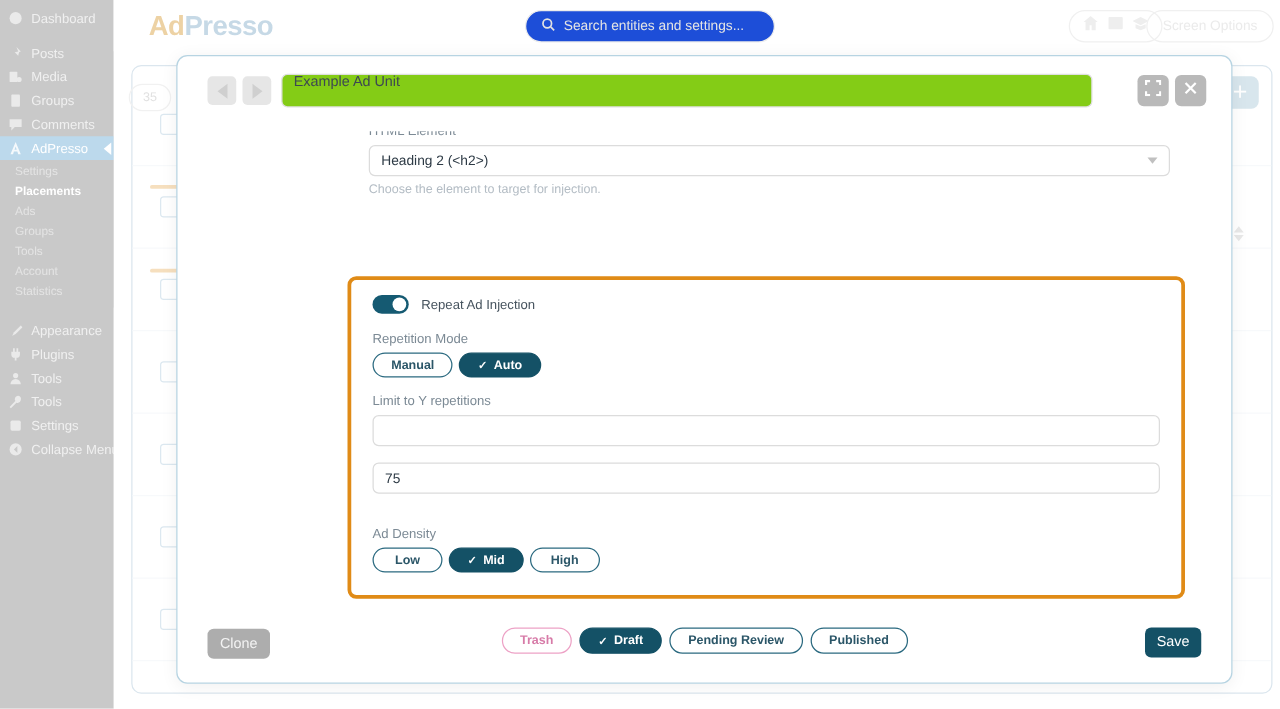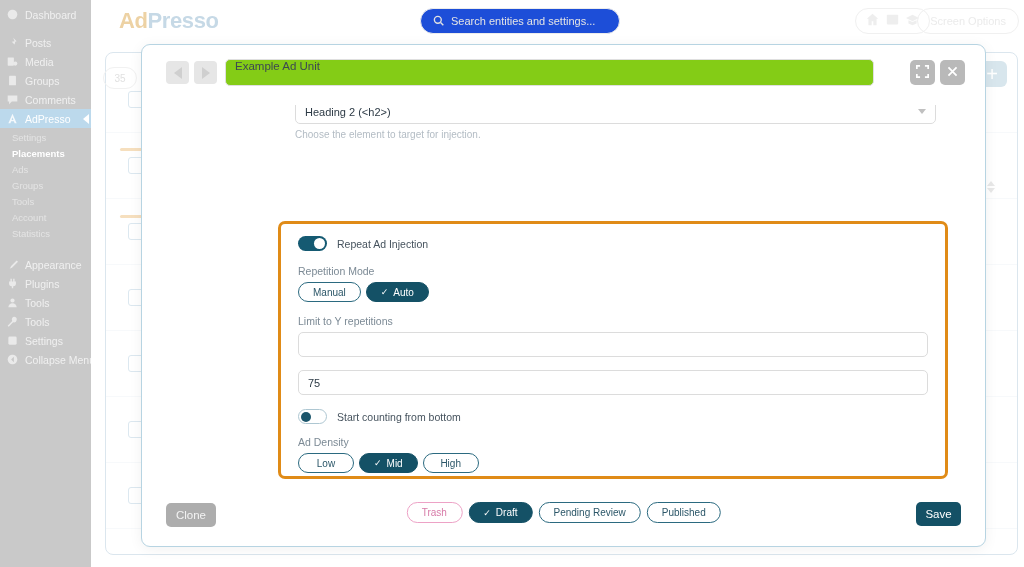--- a/index.html
+++ b/index.html
@@ -235,20 +235,21 @@
   .toggle-label{ font-size:10.5px; color:#46535e; }
   .pill-group{ display:flex; gap:5px; }
   .pill{
     height:20px; border-radius:11px;
     display:flex; align-items:center; justify-content:center; gap:5px;
     padding:0 14px;
     font-size:10px;
     border:1px solid #2b6a80;
     color:#2b5668; background:#fff;
     min-width:56px;
+    font-weight:bold;
   }
   .pill.sel{
     background:#145166; border-color:#145166; color:#ffffff;
   }
   .pill .ck{ font-size:9px; }
   .pill.pink{ border-color:#eda2c6; color:#d77ba8; }
   #modal-foot{
     position:absolute; left:0; right:0; bottom:0; height:60px;
   }
   #btn-clone{
@@ -508,20 +509,21 @@
         <svg viewBox="0 0 16 16">
             <path d="M3 3l10 10M13 3L3 13"></path>
           </svg>
       </span>
     </div>
   </div>
 
   <div id="modal-body">
 
     <div id="sec-html">
+      <div class="field-label">HTML Element</div>
       <div class="select-box">
         <span>Heading 2 (&lt;h2&gt;)</span>
         <span class="chev"></span>
       </div>
       <div class="field-help">Choose the element to target for injection.</div>
     </div>
 
     <div id="highlight-box">
       <div class="hl-inner">
 
@@ -547,26 +549,20 @@
         <div class="text-input">
           <span></span>
         </div>
 
         <div style="height:13px"></div>
         <div class="text-input">
           <span>75</span>
         </div>
 
         <div style="height:14px"></div>
-        <div class="toggle-row">
-          <span class="toggle off">
-            <span class="knob"></span>
-          </span>
-          <span class="toggle-label">Start counting from bottom</span>
-        </div>
 
         <div style="height:12px"></div>
         <div class="field-label">Ad Density</div>
         <div class="pill-group">
           <span class="pill">Low</span>
           <span class="pill sel">
             <span class="ck">✓</span>
             <span>Mid</span>
           </span>
           <span class="pill">High</span>

